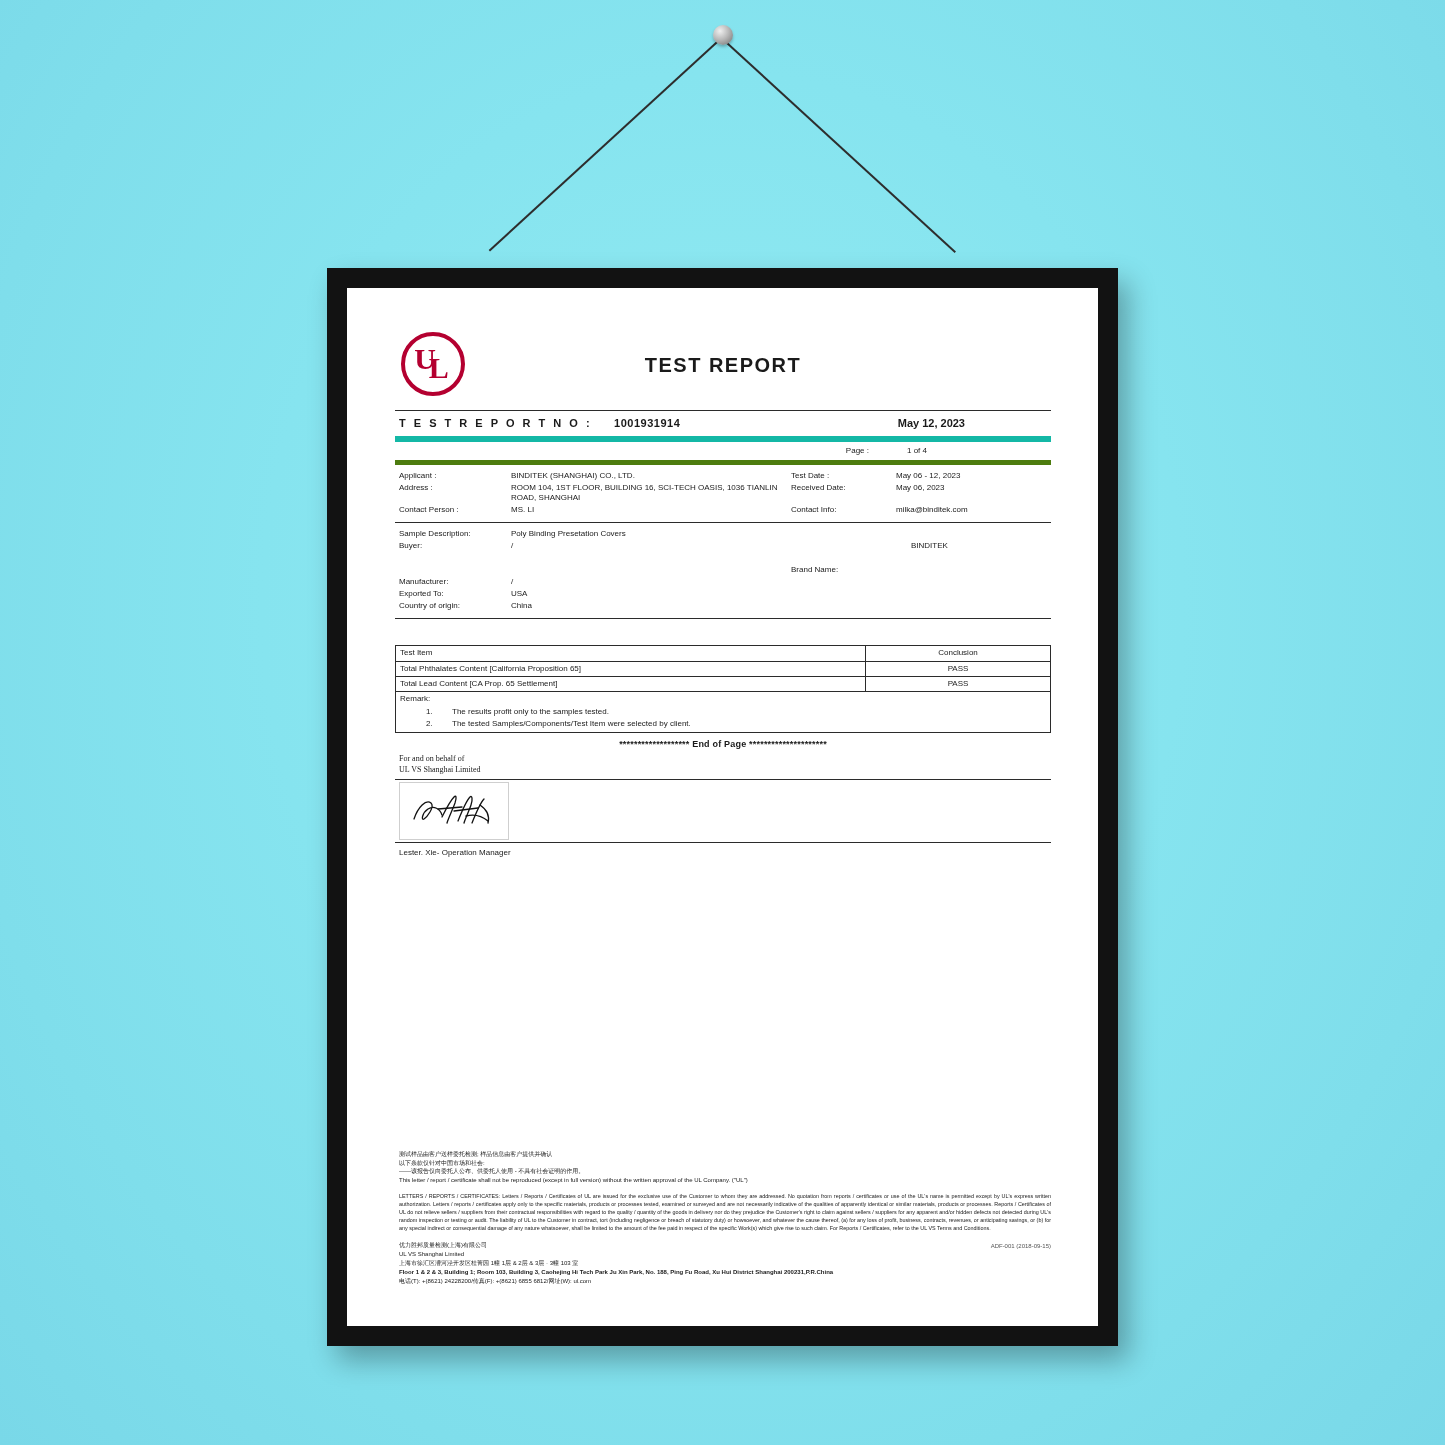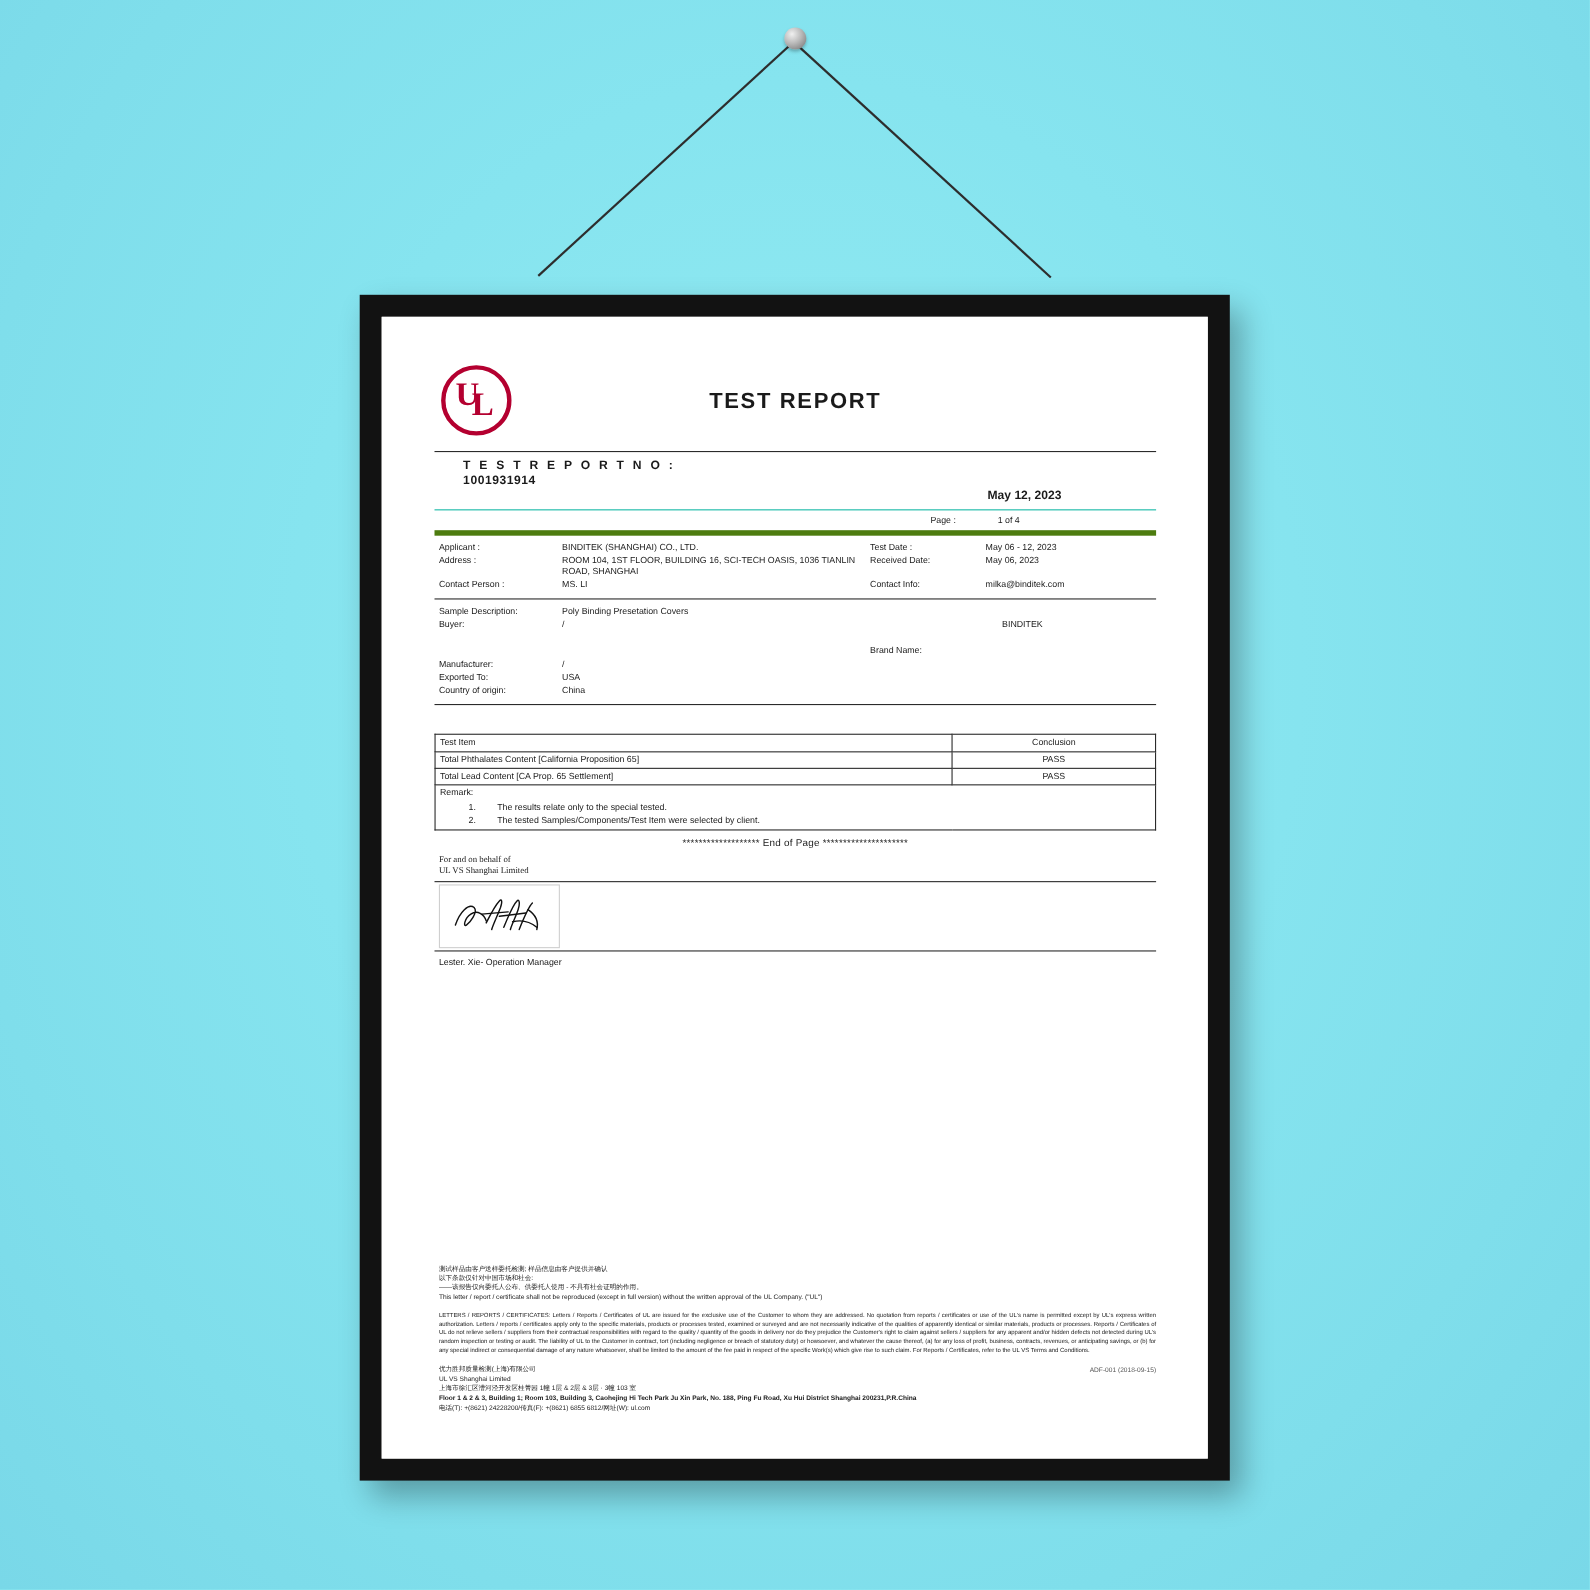--- a/index.html
+++ b/index.html
@@ -139,24 +139,23 @@
     font-weight: bold;
     letter-spacing: 1.5px;
     font-family: "Liberation Sans", sans-serif;
   }
 
   
   .rptno-row {
     display: flex;
     align-items: baseline;
     padding: 6px 4px 5px 4px;
-    border-bottom: 1px solid #14b8a6;
+    border-bottom: 6px solid #14b8a6;
     font-size: 11px;
     font-weight: bold;
-    flex-direction: column;
   }
   .rptno-label { letter-spacing: 2.5px; }
   .rptno-value { margin-left: 22px; letter-spacing: 0.5px; }
   .rptno-date { margin-left: auto; margin-right: 82px; font-size: 11px; font-weight: bold; }
 
   
   .page-row {
     display: flex;
     justify-content: flex-end;
     padding: 4px 4px 4px 0;
@@ -204,21 +203,21 @@
   .rt thead td { padding-bottom: 3px; }
   .rt .u { }
   .remark-cell { border-top: 1px solid #2b2b2b; padding: 3px 4px 5px 4px; }
   .remark-list { margin: 2px 0 0 0; padding-left: 0; list-style: none; }
   .remark-list li { display: flex; padding: 1px 0 1px 26px; }
   .remark-list li .num { width: 26px; }
 
   .end-of-page {
     text-align: center;
     font-size: 9px;
-    font-weight: normal;
+    font-weight: bold;
     margin-top: 6px;
     letter-spacing: 0.2px;
   }
 
   
   .sig-head { margin-top: 4px; font-size: 8px; line-height: 1.35; padding-left: 4px; font-family: Liberation Serif, serif; }
   .sig-area {
     margin-top: 3px;
     border-top: 1px solid #2b2b2b;
     border-bottom: 1px solid #2b2b2b;
@@ -357,21 +356,21 @@
                 <tr>
                   <td>Total Lead Content [CA Prop. 65 Settlement]</td>
                   <td class="c-conc">PASS</td>
                 </tr>
                 <tr>
                   <td class="remark-cell" colspan="2">
                     <div>Remark:</div>
                     <ul class="remark-list">
                       <li>
                         <span class="num">1.</span>
-                        <span>The results relate only to the special tested.</span>
+                        <span>The results profit only to the samples tested.</span>
                       </li>
                       <li>
                         <span class="num">2.</span>
                         <span>The tested Samples/Components/Test Item were selected by client.</span>
                       </li>
                     </ul>
                   </td>
                 </tr>
               </tbody>
             </table>

